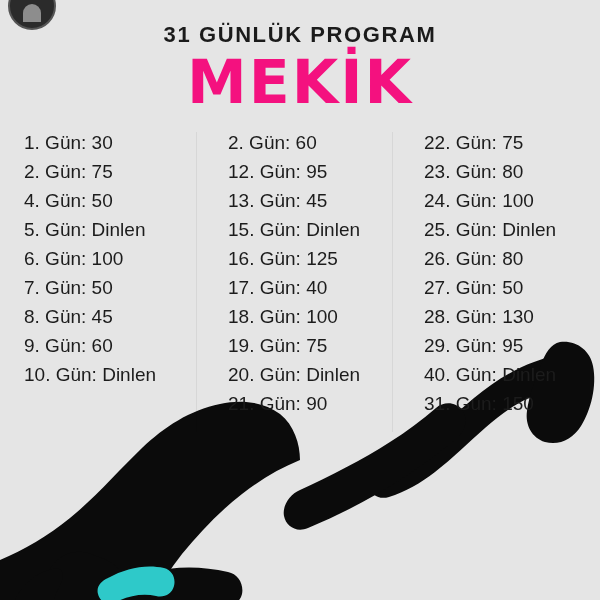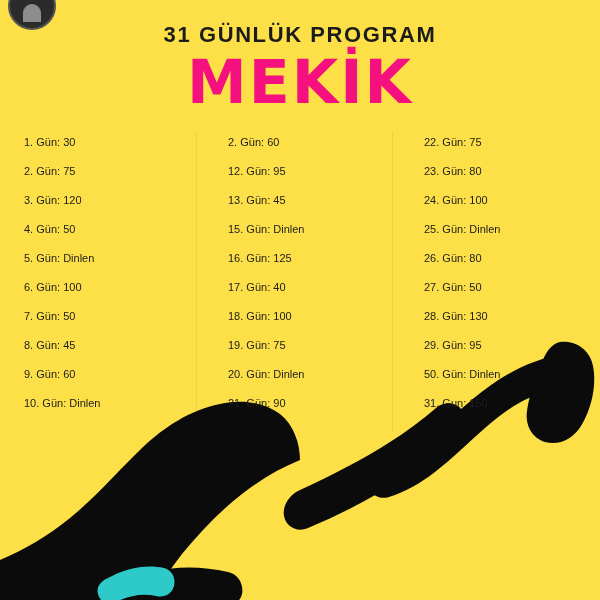--- a/index.html
+++ b/index.html
@@ -10,21 +10,21 @@
   body {
     width: 600px;
     height: 600px;
     overflow: hidden;
     font-family: "Liberation Sans", sans-serif;
   }
   #poster {
     position: relative;
     width: 600px;
     height: 600px;
-    background: #fde047;
+    background: #e5e5e5;
     overflow: hidden;
   }
 
   
   .avatar {
     position: absolute;
     top: -18px;
     left: 8px;
     width: 44px;
     height: 44px;
@@ -90,21 +90,21 @@
     z-index: 3;
   }
   .col {
     flex: 0 0 auto;
   }
   .col-1 { width: 190px; padding-left: 24px; }
   .col-2 { width: 196px; padding-left: 14px; }
   .col-3 { width: 210px; padding-left: 0px; }
 
   .day-row {
-    font-size: 11px;
+    font-size: 19px;
     line-height: 29px;
     color: #1c1c1c;
     white-space: nowrap;
     font-family: "Liberation Sans", sans-serif;
   }
   .day-row .val { }
 
   
   .sep {
     position: absolute;
@@ -160,21 +160,20 @@
 
     <path d="M108 238 c18 -10 38 -14 56 -10 c8 2 12 10 10 18 c-2 8 -10 12 -18 10
               c-14 -3 -28 0 -40 6 c-8 4 -16 0 -18 -8 c-2 -7 3 -13 10 -16z" fill="#2ec9c9"></path>
   </svg>
 
   <div class="columns">
 
     <div class="col col-1">
       <div class="day-row"><span>1. Gün:</span> <span class="val">30</span></div>
       <div class="day-row"><span>2. Gün:</span> <span class="val">75</span></div>
-      <div class="day-row"><span>3. Gün:</span> <span class="val">120</span></div>
       <div class="day-row"><span>4. Gün:</span> <span class="val">50</span></div>
       <div class="day-row"><span>5. Gün:</span> <span class="val">Dinlen</span></div>
       <div class="day-row"><span>6. Gün:</span> <span class="val">100</span></div>
       <div class="day-row"><span>7. Gün:</span> <span class="val">50</span></div>
       <div class="day-row"><span>8. Gün:</span> <span class="val">45</span></div>
       <div class="day-row"><span>9. Gün:</span> <span class="val">60</span></div>
       <div class="day-row"><span>10. Gün:</span> <span class="val">Dinlen</span></div>
     </div>
 
     <div class="col col-2">
@@ -192,18 +191,18 @@
 
     <div class="col col-3">
       <div class="day-row"><span>22. Gün:</span> <span class="val">75</span></div>
       <div class="day-row"><span>23. Gün:</span> <span class="val">80</span></div>
       <div class="day-row"><span>24. Gün:</span> <span class="val">100</span></div>
       <div class="day-row"><span>25. Gün:</span> <span class="val">Dinlen</span></div>
       <div class="day-row"><span>26. Gün:</span> <span class="val">80</span></div>
       <div class="day-row"><span>27. Gün:</span> <span class="val">50</span></div>
       <div class="day-row"><span>28. Gün:</span> <span class="val">130</span></div>
       <div class="day-row"><span>29. Gün:</span> <span class="val">95</span></div>
-      <div class="day-row"><span>50. Gün:</span> <span class="val">Dinlen</span></div>
+      <div class="day-row"><span>40. Gün:</span> <span class="val">Dinlen</span></div>
       <div class="day-row"><span>31. Gun:</span> <span class="val">150</span></div>
     </div>
 
   </div>
 </div>
 
 </body></html>

